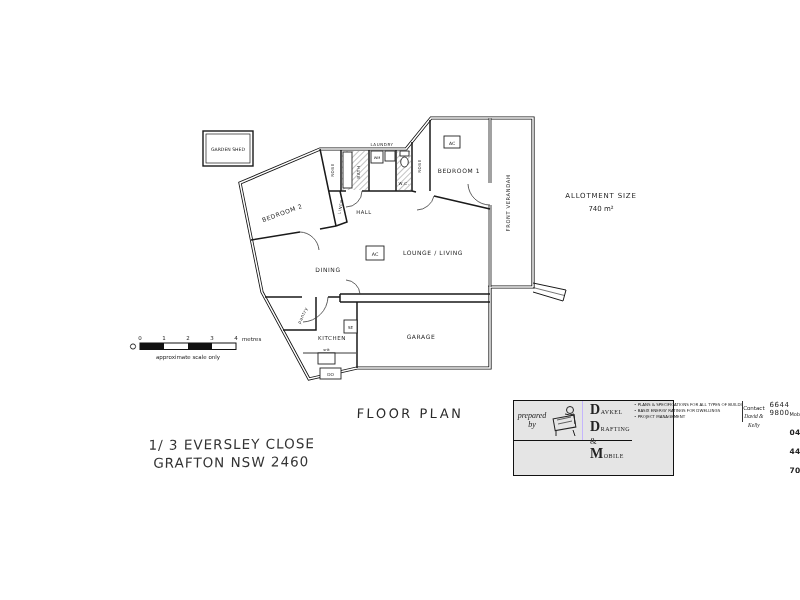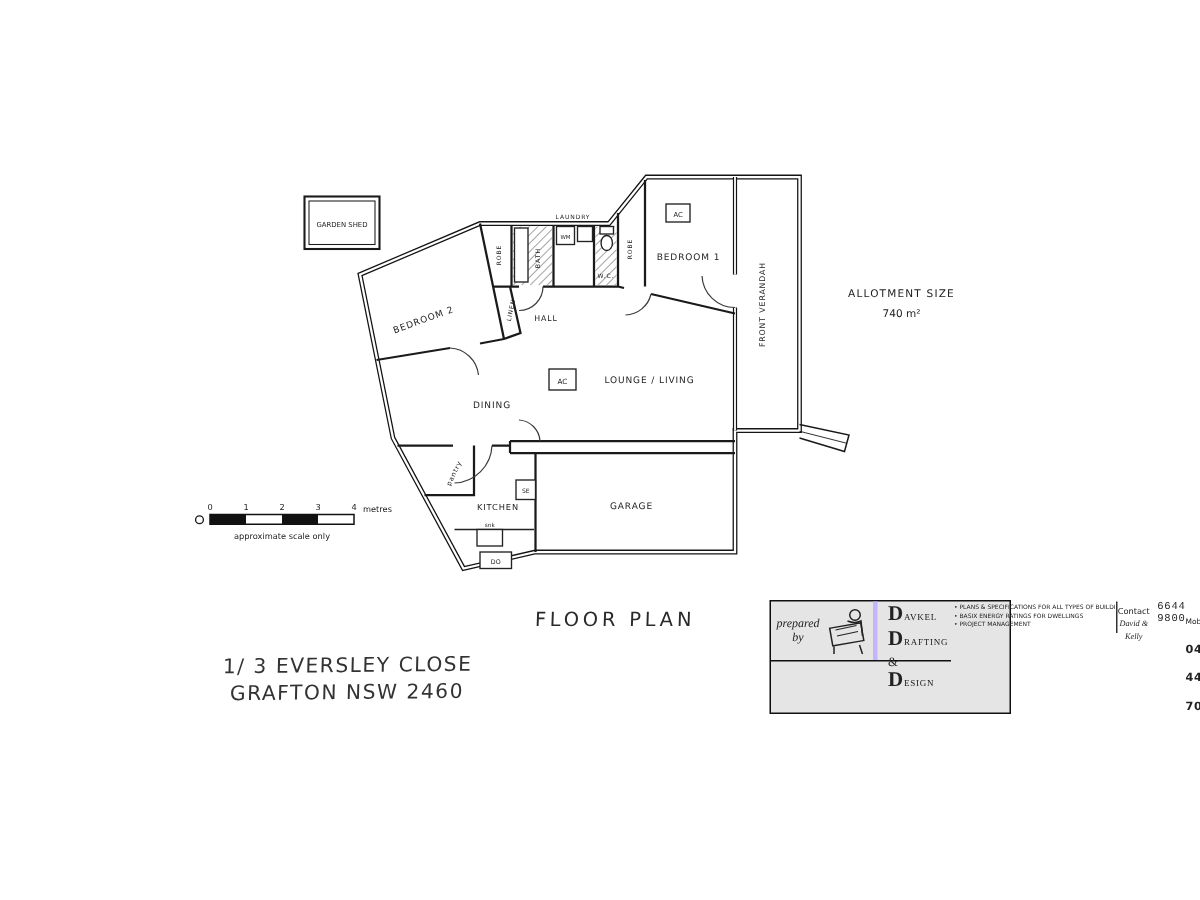--- a/index.html
+++ b/index.html
@@ -29,40 +29,40 @@
     display:flex; flex-direction:row; background:#e5e5e5;
   }
   .prep-row1 { display:flex; height:39px; border-bottom:1px solid #111; }
   .prep-label {
     width:36px; font-family:"Liberation Serif", serif; font-style:italic;
     font-size:8px; display:flex; align-items:center; justify-content:center;
     text-align:center; line-height:1.1;
   }
   .prep-logo { width:32px; display:flex; align-items:center; justify-content:center; }
   .prep-names {
-    flex:1; border-left:3px solid #c4b5fd; padding:1px 2px 0 7px;
+    flex:1; border-left:1px solid #c4b5fd; padding:1px 2px 0 7px;
     font-family:"Liberation Serif", serif; font-variant:small-caps;
   }
   .dd-line { font-size:8.5px; line-height:1.2; letter-spacing:0.5px; }
   .dd-line::first-letter { font-size:14px; font-weight:700; }
   .prep-row2 { display:flex; height:21px; }
   .svc-col { width:110px; overflow:hidden; }
   .svc-wrap { width:220px; transform:scale(0.5); transform-origin:0 0; padding:2px 0 0 4px; }
   .svc-item { font-size:8px; line-height:1.45; white-space:nowrap; }
   .svc-item::before { content:"• "; }
   .contact-col {
     flex:1; border-left:1px solid #333; text-align:center;
     font-size:5.5px; padding-top:3px; line-height:1.5;
   }
   .contact-names { font-family:"Liberation Serif", serif; font-style:italic; }
   .prep-row3 {
     display:flex; justify-content:space-between; align-items:flex-start;
     padding:0 5px; height:9px;
   }
-  .prep-phone { font-size:7px; letter-spacing:0.5px;font-family:Liberation Mono, monospace; }
+  .prep-phone { font-size:7px; letter-spacing:0.5px; }
   .mobile-label { font-size:5px; }
   .mobile-num { font-size:7.5px; font-weight:bold; letter-spacing:0.5px; }
   .prep-row4 { text-align:center; font-size:5.5px; }
 </style>
 </head>
 <body>
 
 <svg class="abs" style="left:0;top:0" width="800" height="600" viewBox="0 0 800 600">
   <defs>
     <pattern id="hatch" patternUnits="userSpaceOnUse" width="4" height="4" patternTransform="rotate(45)">
@@ -191,21 +191,21 @@
           <path d="M14,10 Q19,12 23,10 L24,20"></path>
           <rect x="3" y="13" width="21" height="12" transform="rotate(-10 13 19)"></rect>
           <path d="M6,16 L20,13 M7,20 L21,17" stroke-width="0.7"></path>
           <path d="M5,27 L5,32 M22,26 L24,32"></path>
         </g>
       </svg>
     </div>
     <div class="prep-names">
       <div class="dd-line">Davkel</div>
       <div class="dd-line">Drafting &amp;</div>
-      <div class="dd-line">Design</div>
+      <div class="dd-line">Mobile</div>
     </div>
   </div>
   <div class="prep-row2">
     <div class="svc-col">
       <div class="svc-wrap">
         <div class="svc-item">PLANS &amp; SPECIFICATIONS FOR ALL TYPES OF BUILDINGS</div>
         <div class="svc-item">BASIX ENERGY RATINGS FOR DWELLINGS</div>
         <div class="svc-item">PROJECT MANAGEMENT</div>
       </div>
     </div>

